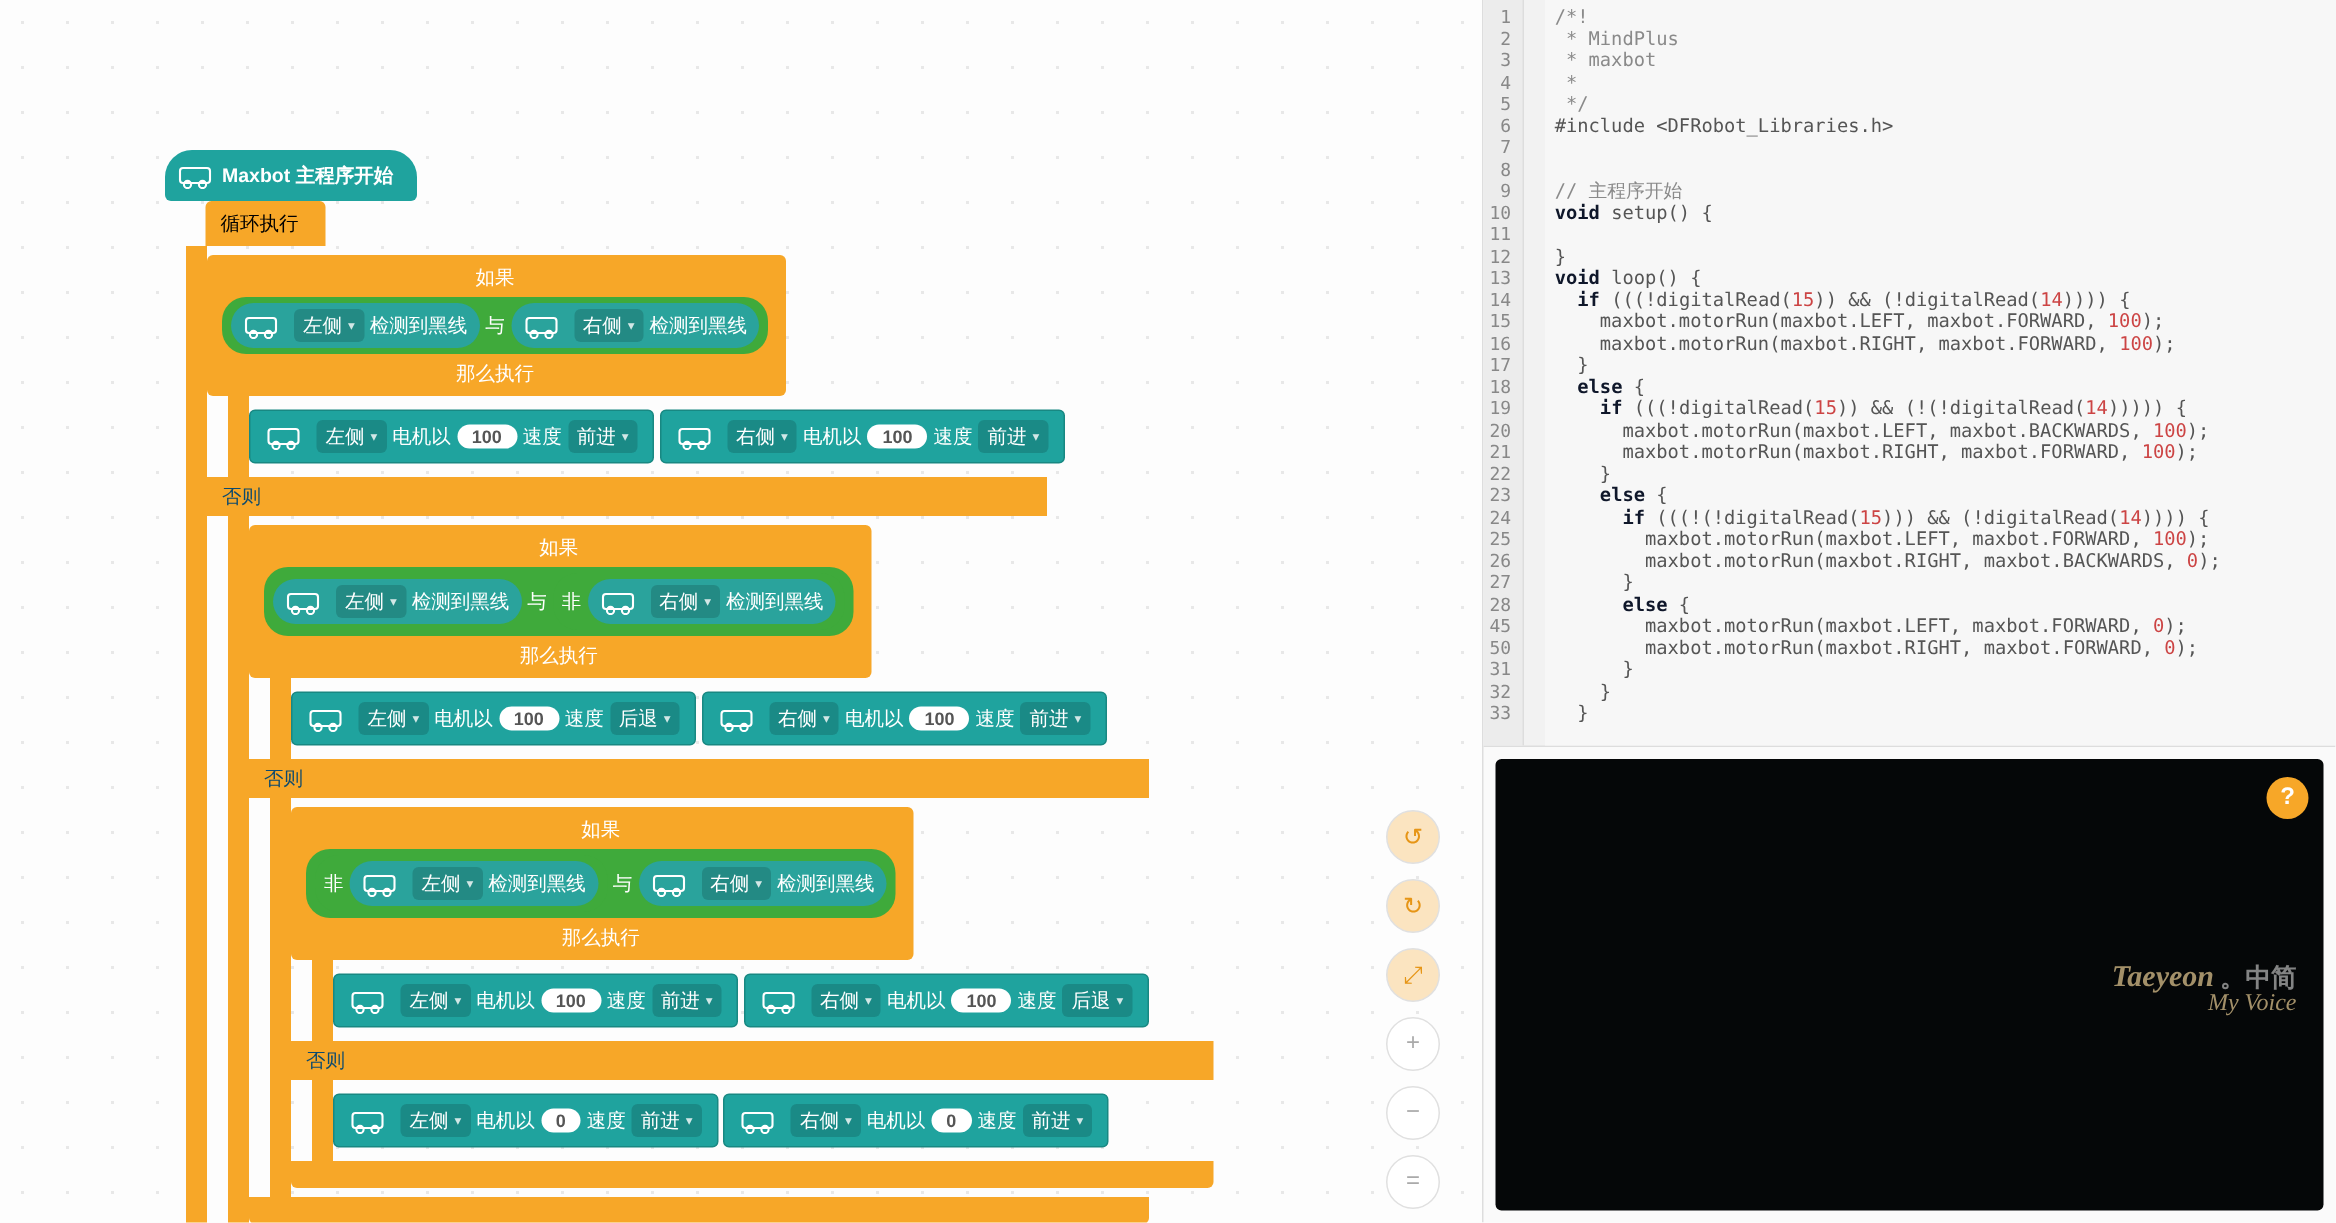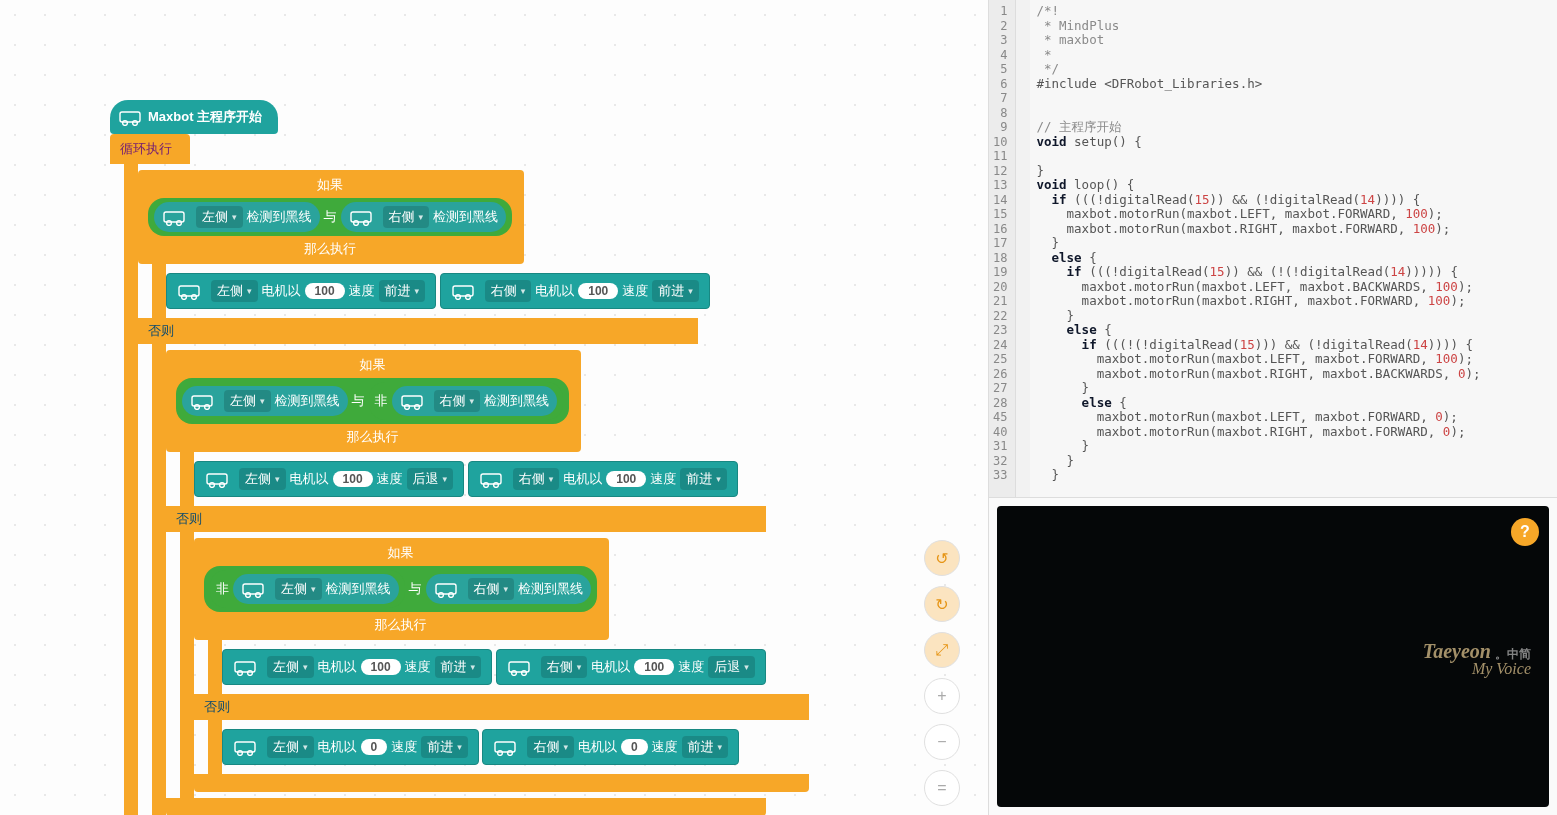--- a/index.html
+++ b/index.html
@@ -9,21 +9,21 @@
   .canvas { width: 988px; height: 815px; position: relative; background: #fdfdfd; background-image: radial-gradient(circle, #e8e8e8 1px, transparent 1px); background-size: 30px 30px; }
   .blocks-root { position: absolute; left: 110px; top: 100px; }
   
   
   .hat { background: #1fa39e; color: #fff; border-radius: 18px 18px 4px 4px; padding: 8px 16px 8px 8px; display: inline-flex; align-items: center; font-weight: bold; }
   .bot-icon { display:inline-flex; width:24px; height:18px; margin-right:6px; align-items:center; justify-content:center; }
   .bot-icon svg { width:24px; height:18px; }
   
   
   .cblock { position: relative; }
-  .cblock-top { background:#f7a728; color:#701a75; padding:6px 10px; display:inline-block; min-width:80px; border-radius:4px 4px 0 0; }
+  .cblock-top { background:#f7a728; color:#000000; padding:6px 10px; display:inline-block; min-width:80px; border-radius:4px 4px 0 0;margin-left:27px; }
   .cblock-if { background:#f7a728; color:#fff; padding:6px 12px 6px 10px; display:inline-flex; align-items:center; border-radius:4px; gap:4px;flex-direction:column; }
   .cblock-body { margin-left:14px; padding:6px 0; border-left: 14px solid transparent; position:relative; }
   .cblock-body::before { content:""; position:absolute; left:-14px; top:0; bottom:0; width:14px; background:#f7a728; }
   .cblock-bottom { background:#f7a728; height:18px; width:560px; border-radius:0 0 4px 4px; }
   .cblock-bottom.w1 { width:570px; }
   .cblock-bottom.w2 { width:600px; }
   .cblock-bottom.w3 { width:615px; }
   .cblock-bottom.w4 { width:560px; }
   .cblock-else { background:#f7a728; color:#0c4a6e; padding:4px 10px; width:560px; }
   .cblock-else.w2 { width:600px; }
@@ -52,21 +52,21 @@
   .c-cm { color:#8a8a8a; }
   .c-kw { color:#0f172a; font-weight:bold; }
   .c-num { color:#c44; }
   
   
   .stage { flex:1; background:#050708; margin:8px; position:relative; border-radius:4px; }
   .help-btn { position:absolute; right:10px; top:12px; width:28px; height:28px; border-radius:50%; background:#f7a728; color:#fff; display:flex; align-items:center; justify-content:center; font-weight:bold; font-size:16px; }
   .watermark { position:absolute; right:18px; bottom:130px; color:#bfa87a; font-family:serif; font-style:italic; text-align:right; opacity:.85; line-height:1; }
   .watermark .l1 { font-size:20px; font-weight:bold; }
   .watermark .l2 { font-size:16px; }
-  .watermark .cn { font-size:12px; color:#9a9a9a; font-style:normal; margin-left:4px; }
+  .watermark .cn { font-size:17px; color:#9a9a9a; font-style:normal; margin-left:4px; }
   
   
   .canvas-actions { position:absolute; right:28px; top:540px; display:flex; flex-direction:column; gap:10px; }
   .cbtn { width:36px; height:36px; border-radius:50%; background:#fff; border:1px solid #e0e0e0; display:flex; align-items:center; justify-content:center; color:#e69516; font-size:16px; cursor:pointer; }
   .cbtn.orange { background:#fbe4c0; }
   .cbtn.light { color:#aaa; }
 </style>
 </head>
 <body>
 
@@ -360,21 +360,21 @@
         <div>20</div>
         <div>21</div>
         <div>22</div>
         <div>23</div>
         <div>24</div>
         <div>25</div>
         <div>26</div>
         <div>27</div>
         <div>28</div>
         <div>45</div>
-        <div>40</div>
+        <div>50</div>
         <div>31</div>
         <div>32</div>
         <div>33</div>
       </div>
     <div class="code" id="code"><span class="c-cm">/*!</span>
 <span class="c-cm"> * MindPlus</span>
 <span class="c-cm"> * maxbot</span>
 <span class="c-cm"> *</span>
 <span class="c-cm"> */</span>
 #include &lt;DFRobot_Libraries.h&gt;

